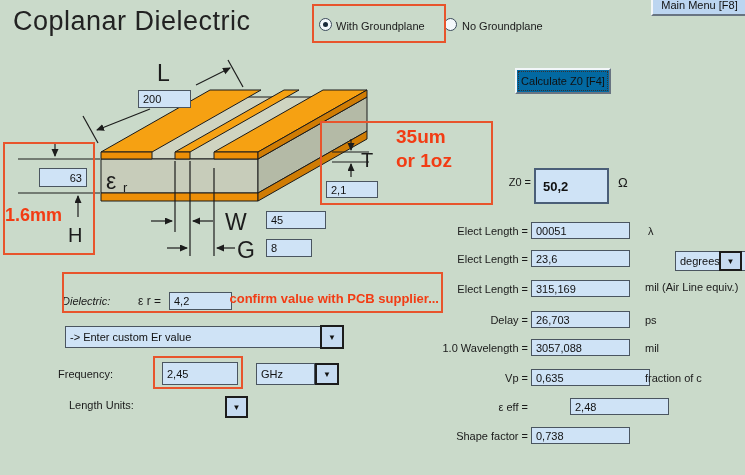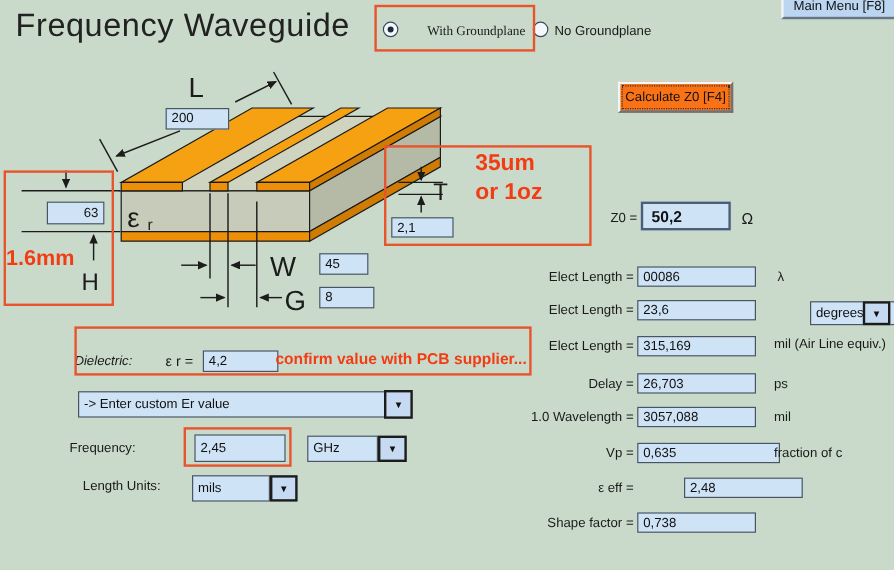--- a/index.html
+++ b/index.html
@@ -18,35 +18,35 @@
   }
   .tb.right{justify-content:flex-end;}
   .combo-btn{
     position:absolute;background:#c6dbf1;border:2px solid #1c1c1c;
     display:flex;align-items:center;justify-content:center;
     font-size:8px;color:#111;box-sizing:border-box;
   }
   .hl{position:absolute;border:2px solid #e8542c;box-sizing:border-box;}
   .note{position:absolute;color:#f23c14;font-weight:bold;white-space:pre;}
   .btn3d{
-    position:absolute;background:#f97316;box-sizing:border-box;
+    position:absolute;background:#0369a1;box-sizing:border-box;
     border-top:2px solid #f2f6f8;border-left:2px solid #f2f6f8;
     border-right:2px solid #687482;border-bottom:2px solid #687482;
   }
   .btn3d .inner{
     position:absolute;inset:1px;border:1px dotted #333;
     display:flex;align-items:center;justify-content:center;font-size:11px;color:#111;
   }
   .radio{
     position:absolute;width:13px;height:13px;border-radius:50%;
     background:#f4f8fb;border:1px solid #3a4a5a;box-sizing:border-box;
     display:flex;align-items:center;justify-content:center;
   }
   .radio .dot{width:5px;height:5px;border-radius:50%;background:#1a2a3a;}
-  .z0box{border:2px solid #4a5e78;font-weight:bold;font-size:13px;padding:4px 7px;}
+  .z0box{border:2px solid #4a5e78;font-weight:bold;font-size:13px;padding:16px 7px;}
 </style>
 </head>
 <body>
 
 <div class="canvas">
 
   <svg class="abs" style="left:0;top:0;" width="745" height="475" viewBox="0 0 745 475">
     <defs>
       <marker id="ah" markerUnits="userSpaceOnUse" markerWidth="9" markerHeight="8" refX="7" refY="3.5" orient="auto">
         <path d="M0,0 L8,3.5 L0,7 Z" fill="#1c1c1c"></path>
@@ -104,55 +104,55 @@
       <text x="157" y="81" font-size="23">L</text>
       <text x="225" y="230" font-size="23">W</text>
       <text x="237" y="258" font-size="23">G</text>
       <text x="361" y="167" font-size="20">T</text>
       <text x="68" y="242" font-size="20">H</text>
       <text x="106" y="189" font-size="23">ε</text>
       <text x="123" y="192" font-size="13">r</text>
     </g>
   </svg>
 
-  <div class="abs title" style="left:13px;top:6px;">Frequency Waveguide</div>
+  <div class="abs title" style="left:13px;top:6px;">Coplanar Dielectric</div>
 
   <div class="abs btn3d" style="left:651px;top:-9px;width:97px;height:25px;background:#bcd5f0;">
     <div class="inner" style="border:none;align-items:flex-end;padding-bottom:2px;">Main Menu [F8]</div>
   </div>
 
   <div class="radio" style="left:319px;top:18px;">
       <span class="dot"></span>
     </div>
-  <div class="abs lbl" style="left:356px;top:20px;font-family:Liberation Serif, serif;">With Groundplane</div>
+  <div class="abs lbl" style="left:336px;top:20px;">With Groundplane</div>
   <div class="radio" style="left:444px;top:18px;"></div>
   <div class="abs lbl" style="left:462px;top:20px;">No Groundplane</div>
   <div class="hl" style="left:312px;top:4px;width:134px;height:39px;"></div>
 
   <div class="btn3d" style="left:515px;top:68px;width:96px;height:26px;">
     <div class="inner">Calculate Z0  [F4]</div>
   </div>
 
   <div class="tb" style="left:138px;top:90px;width:53px;height:18px;">200</div>
   <div class="tb right" style="left:39px;top:168px;width:48px;height:19px;">63</div>
   <div class="tb" style="left:326px;top:181px;width:52px;height:17px;">2,1</div>
-  <div class="tb" style="left:266px;top:211px;width:41px;height:18px;">45</div>
+  <div class="tb" style="left:266px;top:211px;width:60px;height:18px;">45</div>
   <div class="tb" style="left:266px;top:239px;width:46px;height:18px;">8</div>
 
   <div class="note" style="left:5px;top:205px;font-size:18px;">1.6mm</div>
   <div class="note" style="left:396px;top:125px;font-size:19px;line-height:24px;"><span>35um</span><br><span>or 1oz</span></div>
   <div class="hl" style="left:3px;top:142px;width:92px;height:113px;"></div>
   <div class="hl" style="left:320px;top:121px;width:173px;height:84px;"></div>
 
   <div class="abs lbl rt" style="left:445px;top:176px;width:86px;">Z0 =</div>
   <div class="tb z0box" style="left:534px;top:168px;width:75px;height:24px;">50,2</div>
   <div class="abs lbl" style="left:618px;top:175px;font-size:13px;">Ω</div>
 
   <div class="abs lbl rt" style="left:420px;top:225px;width:108px;">Elect Length =</div>
-  <div class="tb" style="left:531px;top:222px;width:99px;height:17px;">00086</div>
+  <div class="tb" style="left:531px;top:222px;width:99px;height:17px;">00051</div>
   <div class="abs lbl" style="left:648px;top:225px;">λ</div>
 
   <div class="abs lbl rt" style="left:420px;top:253px;width:108px;">Elect Length =</div>
   <div class="tb" style="left:531px;top:250px;width:99px;height:17px;">23,6</div>
   <div class="tb" style="left:629px;top:251px;width:97px;height:20px;margin-left:46px;">degrees</div>
   <div class="combo-btn" style="left:719px;top:251px;width:23px;height:20px;">
       <span>▼</span>
     </div>
 
   <div class="abs lbl rt" style="left:420px;top:283px;width:108px;">Elect Length =</div>
@@ -190,18 +190,17 @@
 
   <div class="abs lbl" style="left:58px;top:368px;">Frequency:</div>
   <div class="tb" style="left:162px;top:362px;width:76px;height:23px;">2,45</div>
   <div class="hl" style="left:153px;top:356px;width:90px;height:33px;"></div>
   <div class="tb" style="left:256px;top:363px;width:59px;height:22px;">GHz</div>
   <div class="combo-btn" style="left:315px;top:363px;width:24px;height:22px;">
       <span>▼</span>
     </div>
 
   <div class="abs lbl" style="left:58px;top:399px;padding-left:11px;">Length Units:</div>
-  <div class="tb" style="left:160px;top:396px;width:65px;height:22px;">mils</div>
   <div class="combo-btn" style="left:225px;top:396px;width:23px;height:22px;">
       <span>▼</span>
     </div>
 
 </div>
 
 </body></html>

